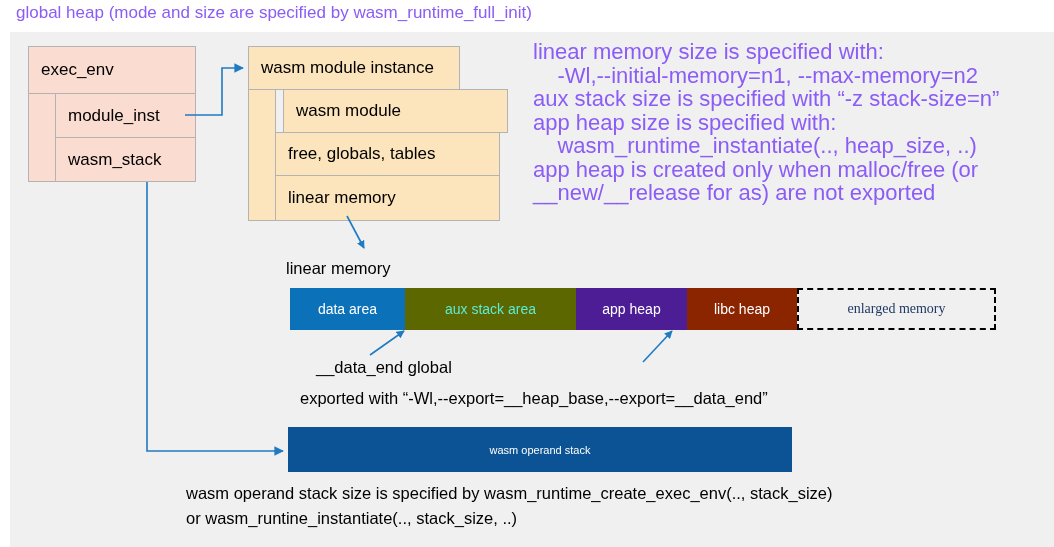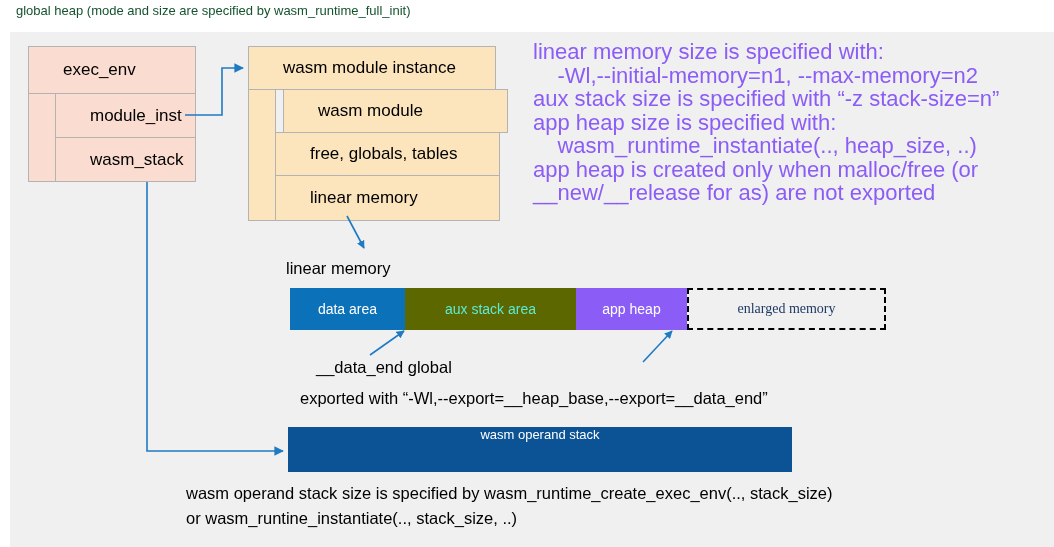--- a/index.html
+++ b/index.html
@@ -20,54 +20,53 @@
     left: 10px;
     top: 32px;
     width: 1044px;
     height: 515px;
     background: #f0f0f0;
   }
   .title {
     position: absolute;
     left: 16px;
     top: 3px;
-    font-size: 13px;
-    color: #14532d;
+    font-size: 17px;
+    color: #8b5cf6;
     white-space: nowrap;
   }
 
   
   .box {
     position: absolute;
     box-sizing: border-box;
     border: 1px solid #b3b3b3;
     font-size: 17px;
     color: #000000;
     display: flex;
     align-items: center;
-    padding-left: 22px;
   }
   .box .lbl { padding-left: 12px; white-space: nowrap; }
 
   .pink  { background: #fadcd0; }
   .peach { background: #fce5bc; }
 
   
   #exec-env-box   { left: 28px; top: 46px; width: 168px; height: 48px; }
   #module-inst-box{ left: 55px; top: 93px; width: 141px; height: 45px; }
   #wasm-stack-box { left: 55px; top: 137px; width: 141px; height: 45px; }
   #exec-env-left-strip {
     position: absolute; left: 28px; top: 93px; width: 28px; height: 89px;
     box-sizing: border-box;
     border: 1px solid #b3b3b3; border-top: none;
     background: #fadcd0;
   }
 
   
-  #module-instance-box { left: 248px; top: 46px; width: 248px; height: 44px; }
+  #module-instance-box { left: 248px; top: 46px; width: 212px; height: 44px; }
   #wasm-module-box     { left: 275px; top: 89px; width: 225px; height: 44px; }
   #funcs-box           { left: 275px; top: 132px; width: 225px; height: 44px; }
   #linear-memory-box   { left: 275px; top: 175px; width: 225px; height: 46px; }
   #module-left-strip {
     position: absolute; left: 248px; top: 89px; width: 28px; height: 132px;
     box-sizing: border-box;
     border: 1px solid #b3b3b3; border-top: none;
     background: #fce5bc;
   }
 
@@ -127,22 +126,23 @@
 
   
   #operand-stack-bar {
     position: absolute;
     left: 288px;
     top: 427px;
     width: 504px;
     height: 45px;
     background: #0b5394;
     display: flex;
+    align-items: center;
     justify-content: center;
-    font-size: 13px;
+    font-size: 11px;
     color: #ffffff;
     white-space: nowrap;
   }
   #operand-stack-note {
     position: absolute;
     left: 186px;
     top: 481px;
     font-size: 16.5px;
     line-height: 25px;
     color: #000000;
@@ -201,22 +201,25 @@
 __new/__release for as) are not exported</div>
 
   <div id="linear-memory-caption">linear memory</div>
   <div id="memory-bar">
       <div class="seg" style="width: 115px; background: rgb(11, 114, 185); color: rgb(255, 255, 255);">
         <span>data area</span>
       </div>
       <div class="seg" style="width: 171px; background: rgb(92, 103, 0); color: #5eead4;">
         <span>aux stack area</span>
       </div>
-      <div class="seg" style="width: 111px; background: #8b5cf6; color: rgb(255, 255, 255);">
+      <div class="seg" style="width: 111px; background: #4c1d95; color: rgb(255, 255, 255);">
         <span>app heap</span>
+      </div>
+      <div class="seg" style="width: 110px; background: rgb(139, 37, 0); color: rgb(255, 255, 255);">
+        <span>libc heap</span>
       </div>
       <div class="seg dashed" style="width: 199px; color: rgb(31, 56, 100); font-family: Liberation Serif, serif;">
         <span>enlarged memory</span>
       </div>
     </div>
 
   <div class="anno" id="data-end-label">__data_end global</div>
   <div class="anno" id="exported-label">exported with “-Wl,--export=__heap_base,--export=__data_end”</div>
 
   <div id="operand-stack-bar" style="background: rgb(11, 83, 148);">

